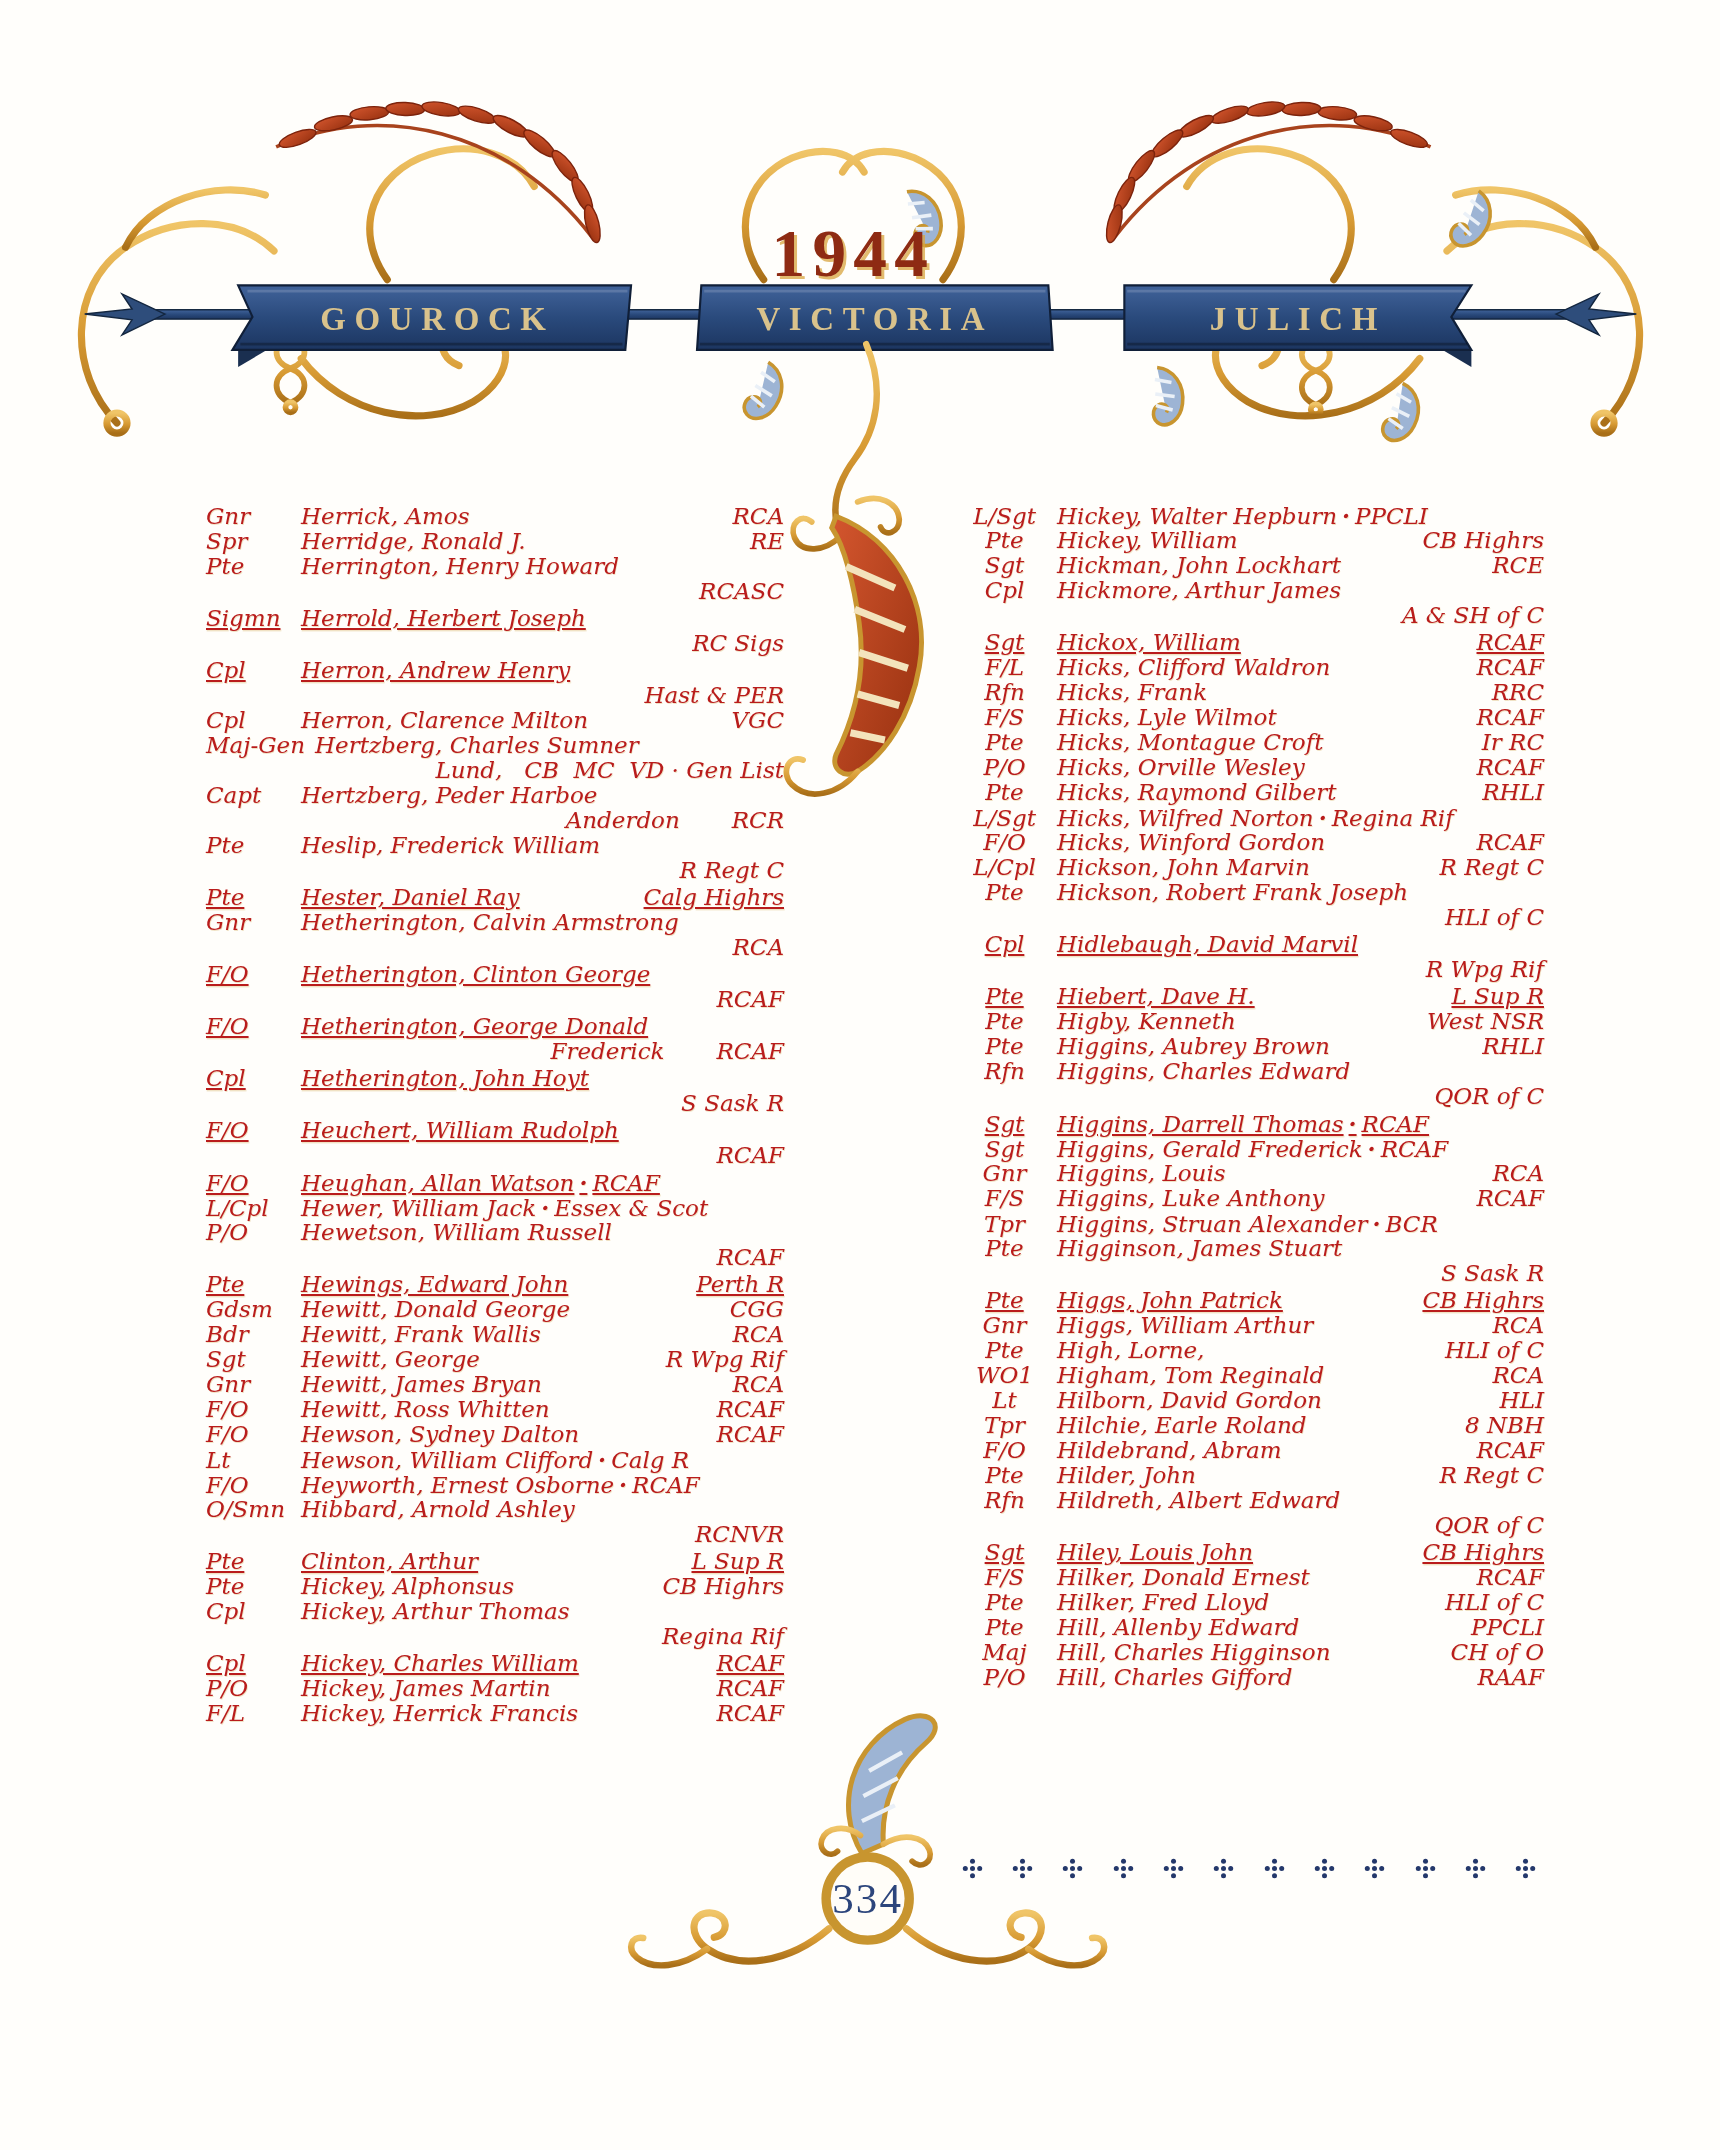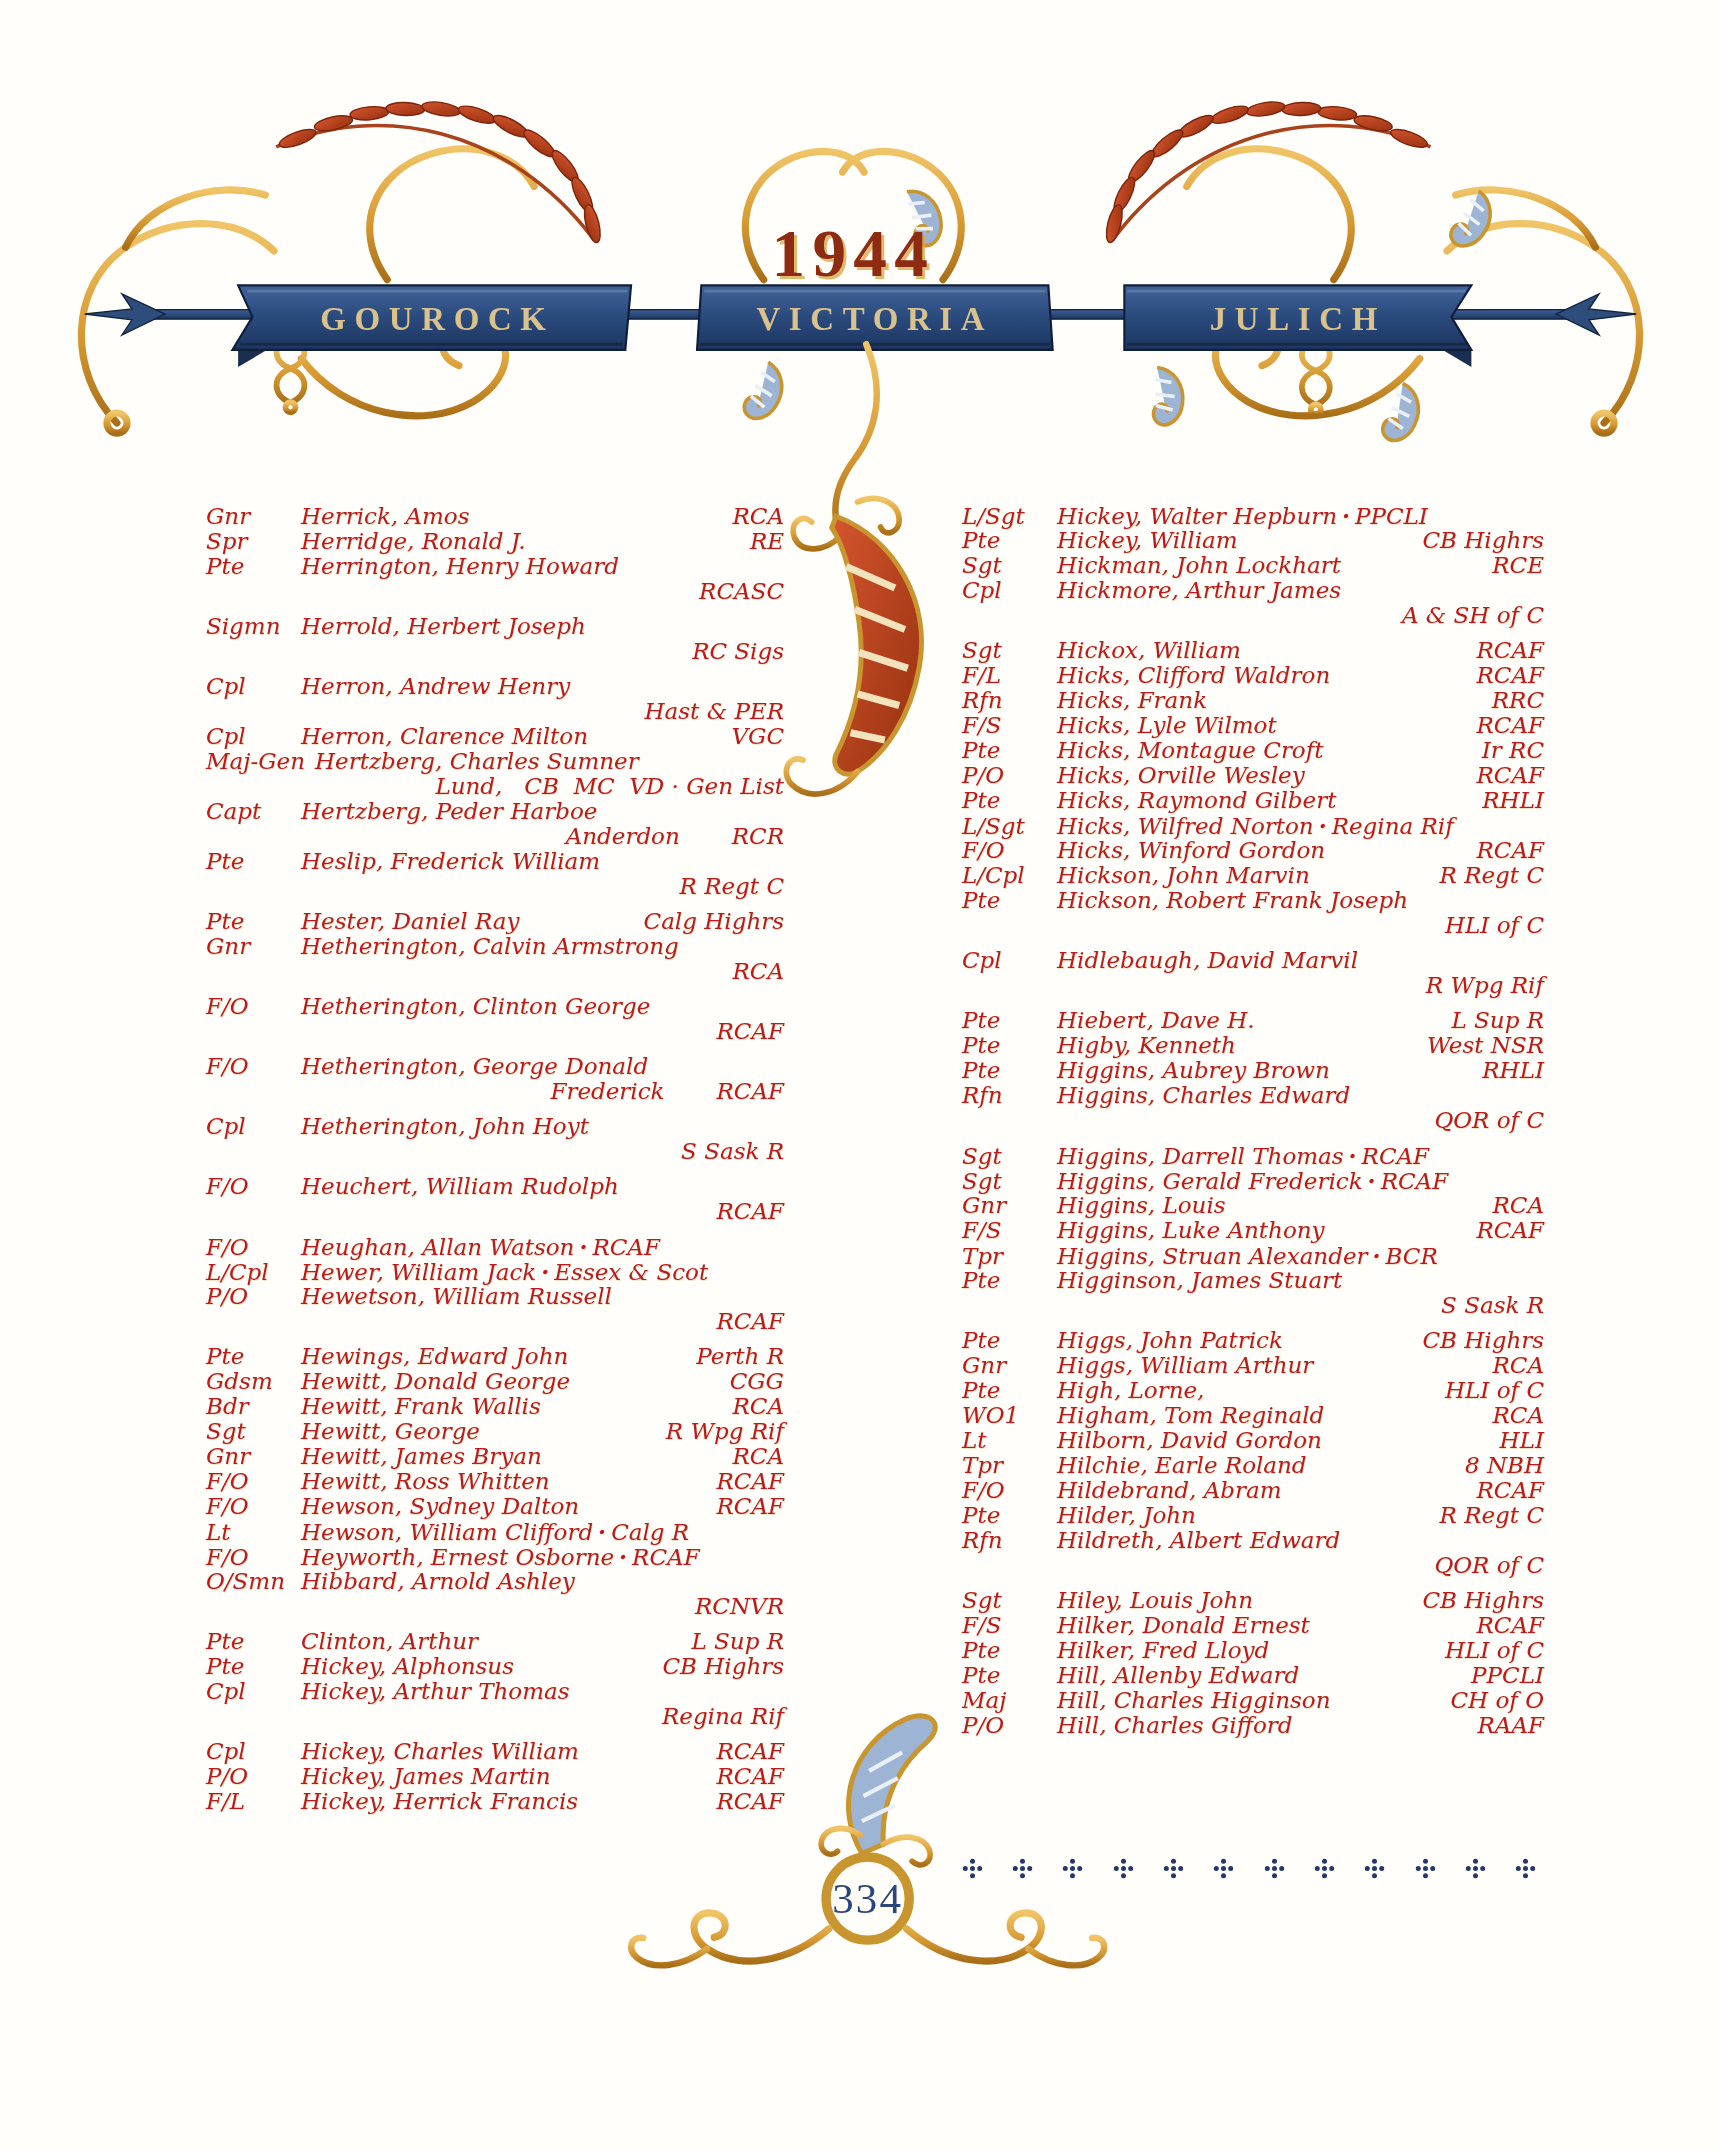--- a/index.html
+++ b/index.html
@@ -7,23 +7,23 @@
         font-family:"DejaVu Serif", serif;}
   svg.decor{position:absolute;left:0;top:0;pointer-events:none;}
   .banner-label{font-family:"Liberation Serif", serif;font-weight:600;fill:#d9c28c;letter-spacing:12px;font-size:46px;}
   .year-main{font-family:"Liberation Serif", serif;font-weight:bold;fill:#8e2b13;font-size:94px;letter-spacing:10px;}
   .year-shadow{font-family:"Liberation Serif", serif;font-weight:bold;fill:#d9a53f;font-size:94px;letter-spacing:10px;opacity:.75;}
   .pageno{font-family:"Liberation Serif", serif;fill:#2c457c;font-size:60px;letter-spacing:3px;}
 
   .col{position:absolute;font-style:italic;font-size:23px;color:#b91c1c;
        text-shadow:0.7px 1.4px 0 rgba(200,155,55,.28);}
   .col-left{left:206px;top:503px;width:578px;}
-  .col-right{left:962px;top:502px;width:582px;}
+  .col-right{left:962px;top:502px;width:582px;text-align:center;}
   .line{display:flex;align-items:baseline;height:25px;white-space:pre;}
-  .line.gap{margin-top:10px;}
+  .line.gap{margin-top:2px;text-decoration:underline;}
   .rank{min-width:85px;margin-right:10px;}
   .sp{flex:1;}
   .cont{justify-content:flex-end;}
   .regGap{margin-left:52px;}
   .dot{margin:0 5px;font-weight:bold;}
 
   .syms{position:absolute;left:962px;top:1858px;width:574px;display:flex;justify-content:space-between;}
   .qxw{width:20px;height:20px;display:flex;align-items:center;justify-content:center;}
   .qx{width:5px;height:5px;border-radius:50%;background:#24386b;
       box-shadow:0 -7.2px 0 0 #24386b,0 7.2px 0 0 #24386b,-7.2px 0 0 0 #24386b,7.2px 0 0 0 #24386b;}

